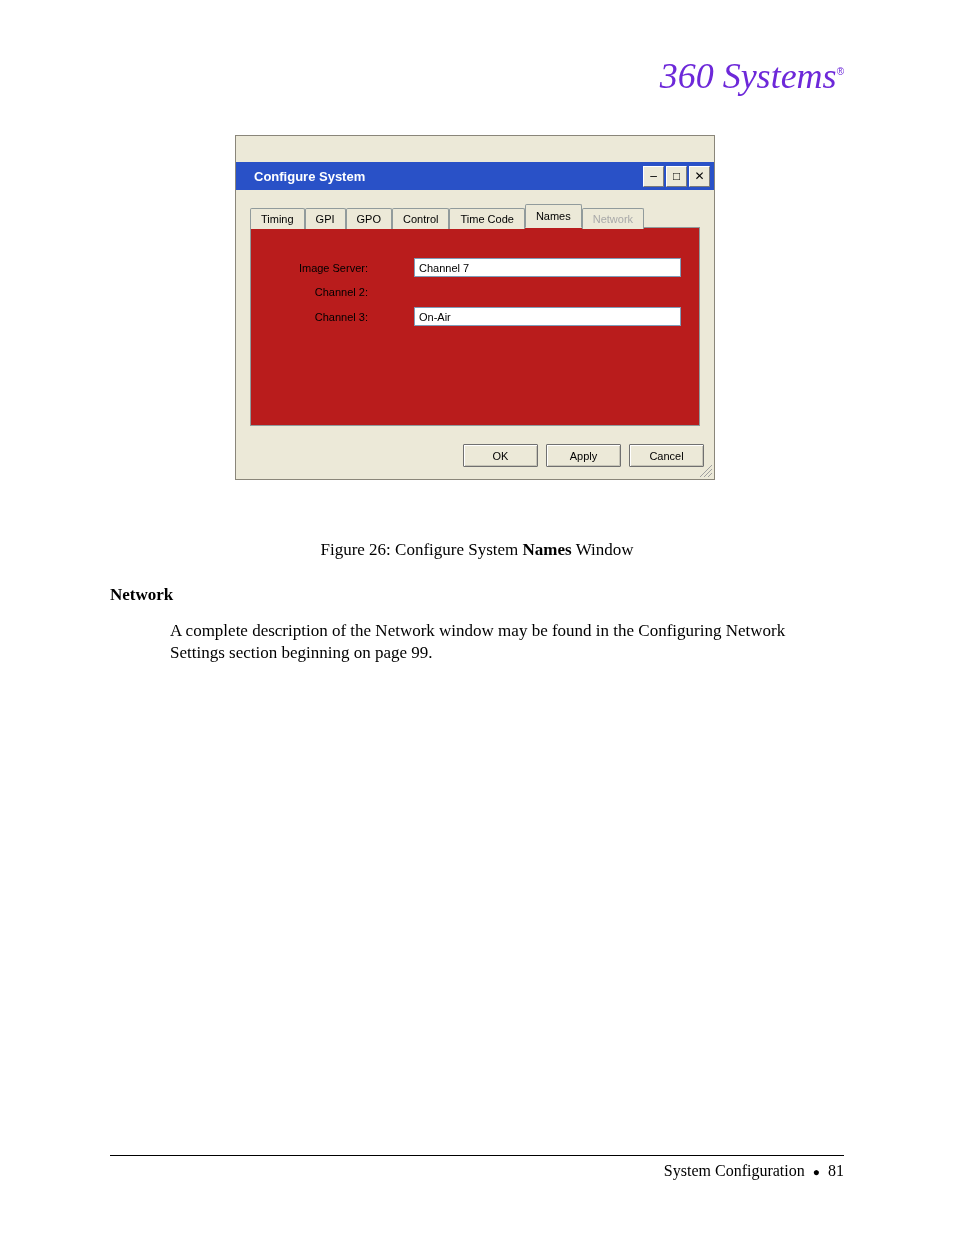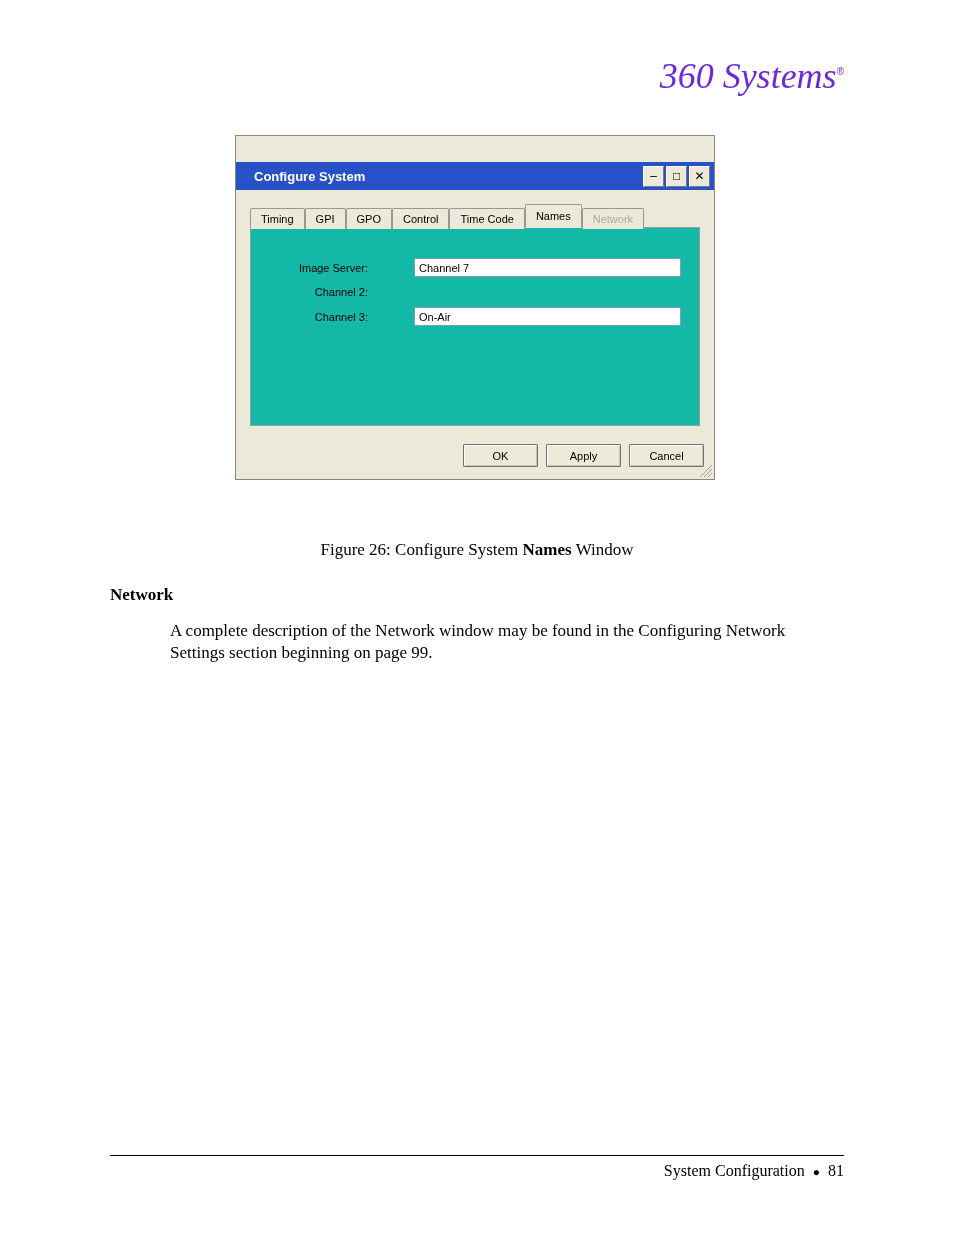--- a/index.html
+++ b/index.html
@@ -95,21 +95,21 @@
     background: #ece9d8;
     border-bottom: 1px solid #ece9d8;
     top: 0;
     padding-top: 5px;
     padding-bottom: 5px;
     z-index: 3;
   }
   .tab-panel {
     border: 1px solid #919b9c;
     padding: 30px 18px 90px 18px;
-    background: #14b8a6;
+    background: #b91c1c;
     position: relative;
     z-index: 1;
     margin-top: -1px;
   }
   .field-row {
     display: flex;
     align-items: center;
     margin-bottom: 9px;
   }
   .field-label {

